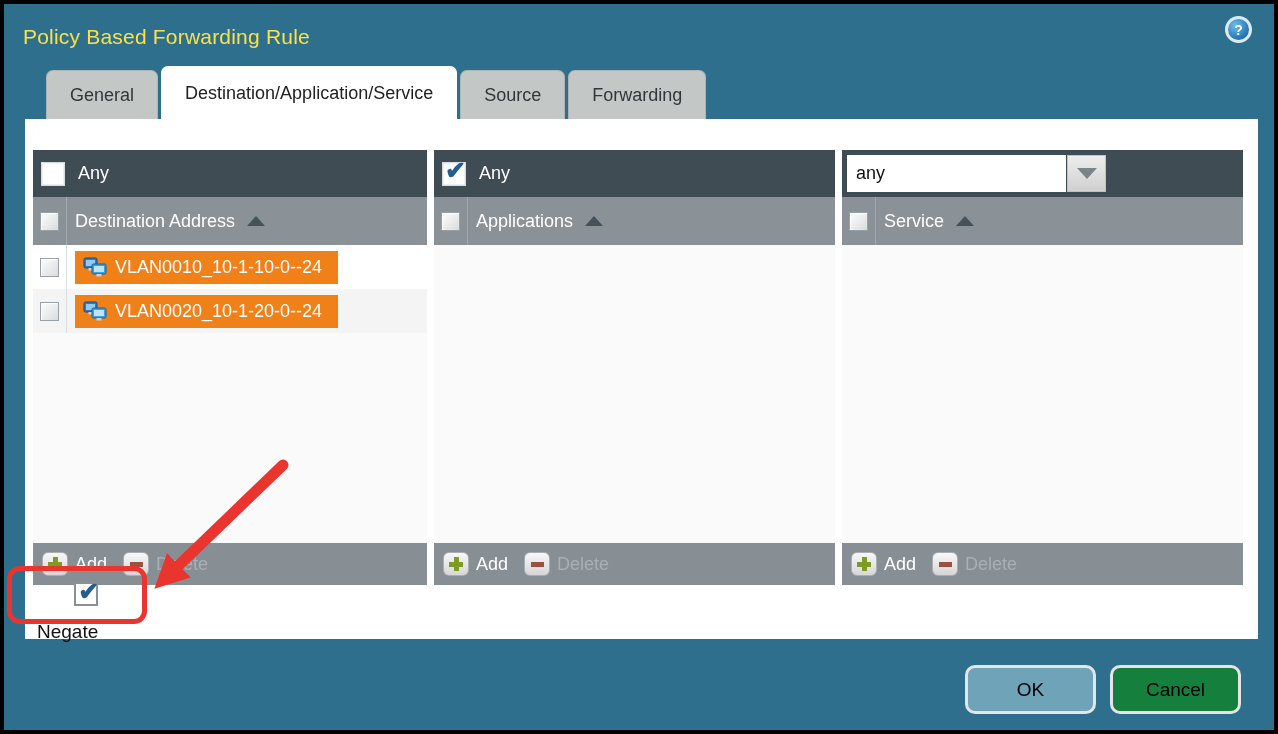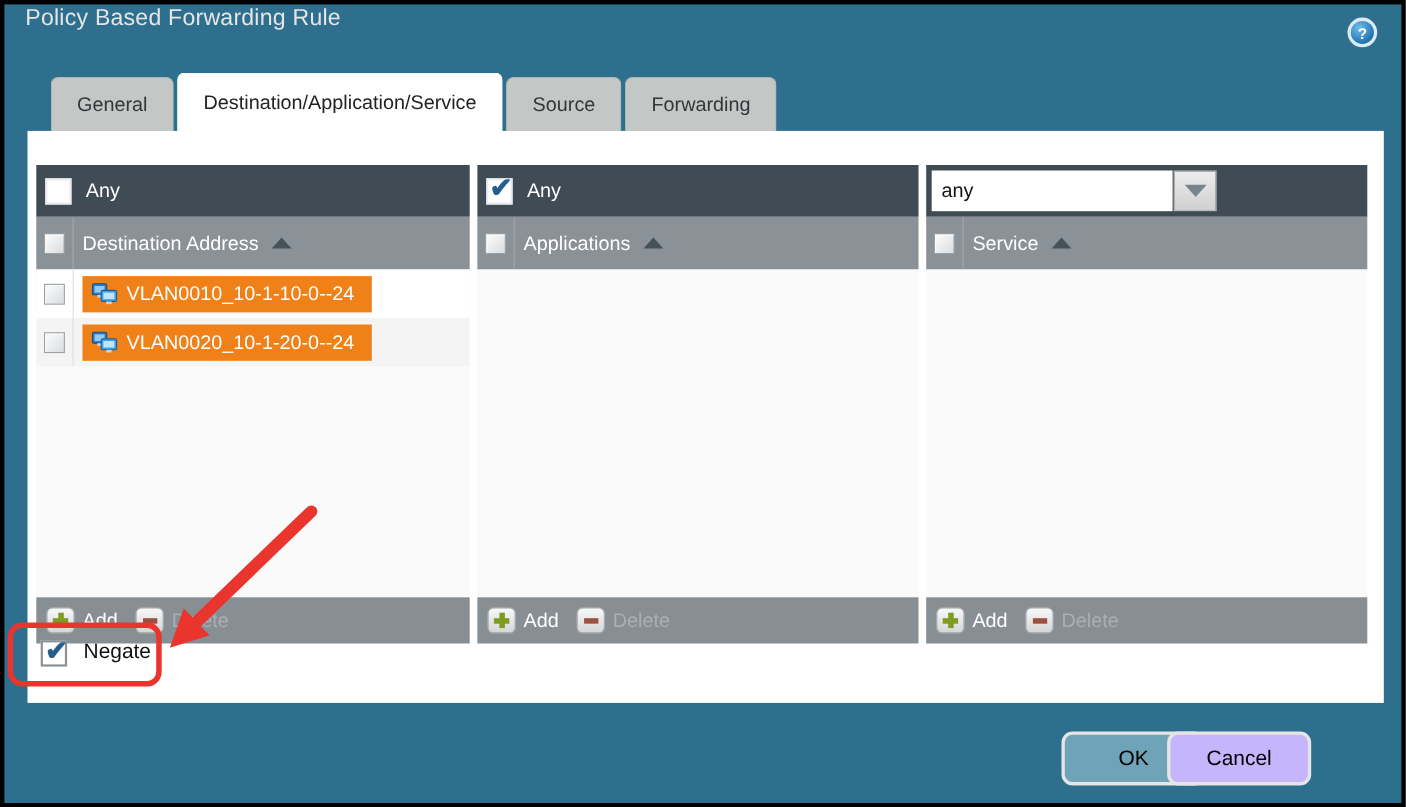--- a/index.html
+++ b/index.html
@@ -9,22 +9,22 @@
     background:#000;
     position:relative;
     overflow:hidden;
   }
   .dialog {
     position:absolute; left:4px; top:4px; width:1270px; height:726px;
     background:#2E6F8E;
   }
   
   .title {
-    position:absolute; left:19px; top:1px;
-    font-size:21px; color:#e5e5e5; letter-spacing:.2px;
+    position:absolute; left:19px; top:21px;
+    font-size:21px; color:#fde047; letter-spacing:.2px;
   }
   .help {
     position:absolute; right:22px; top:12px; width:27px; height:27px;
     border-radius:50%;
     background:#DCEAF2;
     display:flex; align-items:center; justify-content:center;
     cursor:pointer;
   }
   .help-inner {
     width:21px; height:21px; border-radius:50%;
@@ -147,40 +147,40 @@
     display:flex; align-items:center; justify-content:center;
   }
   .chev-down {
     width:0; height:0;
     border-left:10px solid transparent; border-right:10px solid transparent;
     border-top:11px solid #79858D;
   }
   
   .negate-row {
     position:absolute; left:12px; top:463px;
-    display:flex; align-items:flex-start; gap:15px; z-index:2;
+    display:flex; align-items:flex-end; gap:15px; z-index:2;flex-direction:column;
   }
   .negate-label { font-size:19px; color:#111; }
   .negate-box {
     position:absolute; left:3px; top:562px; width:140px; height:58px;
     border:5px solid #E9352E; border-radius:13px; z-index:5;
     pointer-events:none;
   }
   
   .annot { position:absolute; left:0; top:0; z-index:6; pointer-events:none; }
   
   .btn {
     position:absolute; top:661px; width:131px; height:49px;
     border:3px solid #e5e5e5; border-radius:10px;
     font-size:19px; color:#000;
     display:flex; align-items:center; justify-content:center;
     cursor:pointer; font-family:"Liberation Sans",sans-serif;
   }
   .btn-ok { left:961px; background:#6FA3B8; }
-  .btn-cancel { left:1057px; background:#c4b5fd; }
+  .btn-cancel { left:1106px; background:#15803d; }
   
   .net-icon { width:24px; height:21px; flex:0 0 auto; }
 </style>
 </head>
 <body>
 
 <div class="dialog">
 
   <div class="title">Policy Based Forwarding Rule</div>
 

